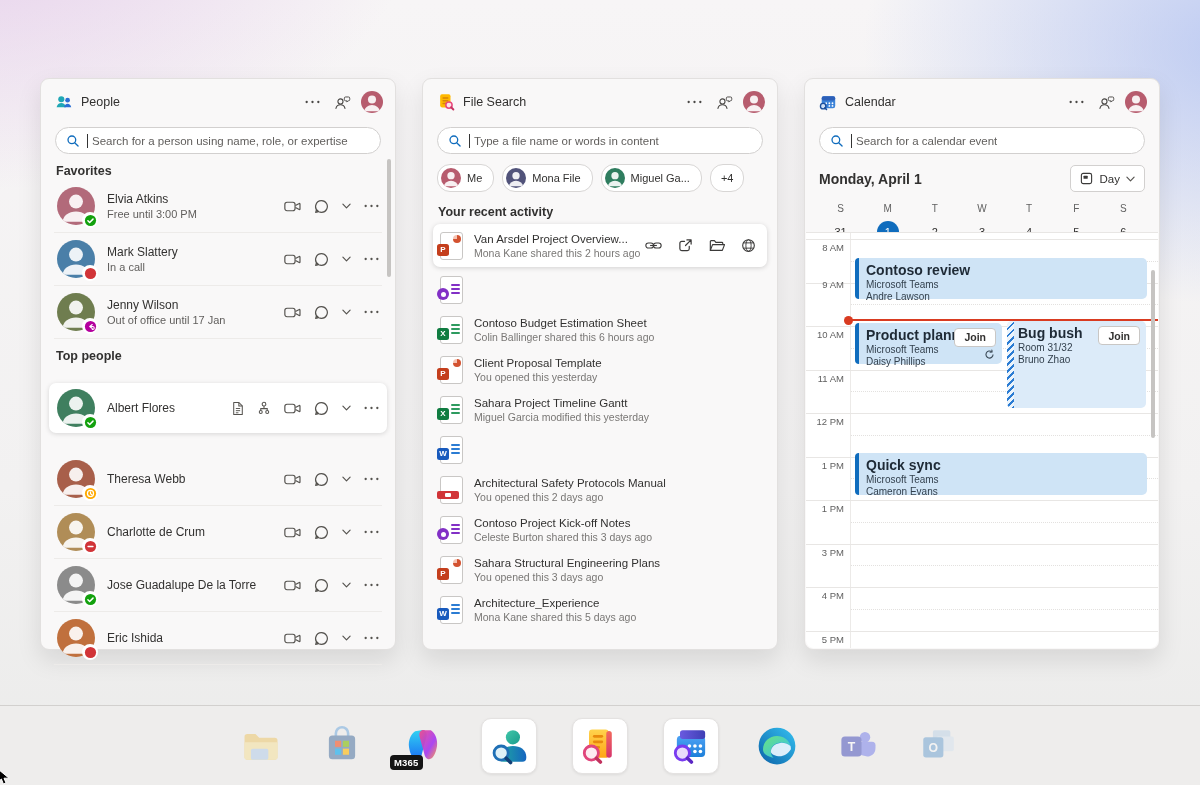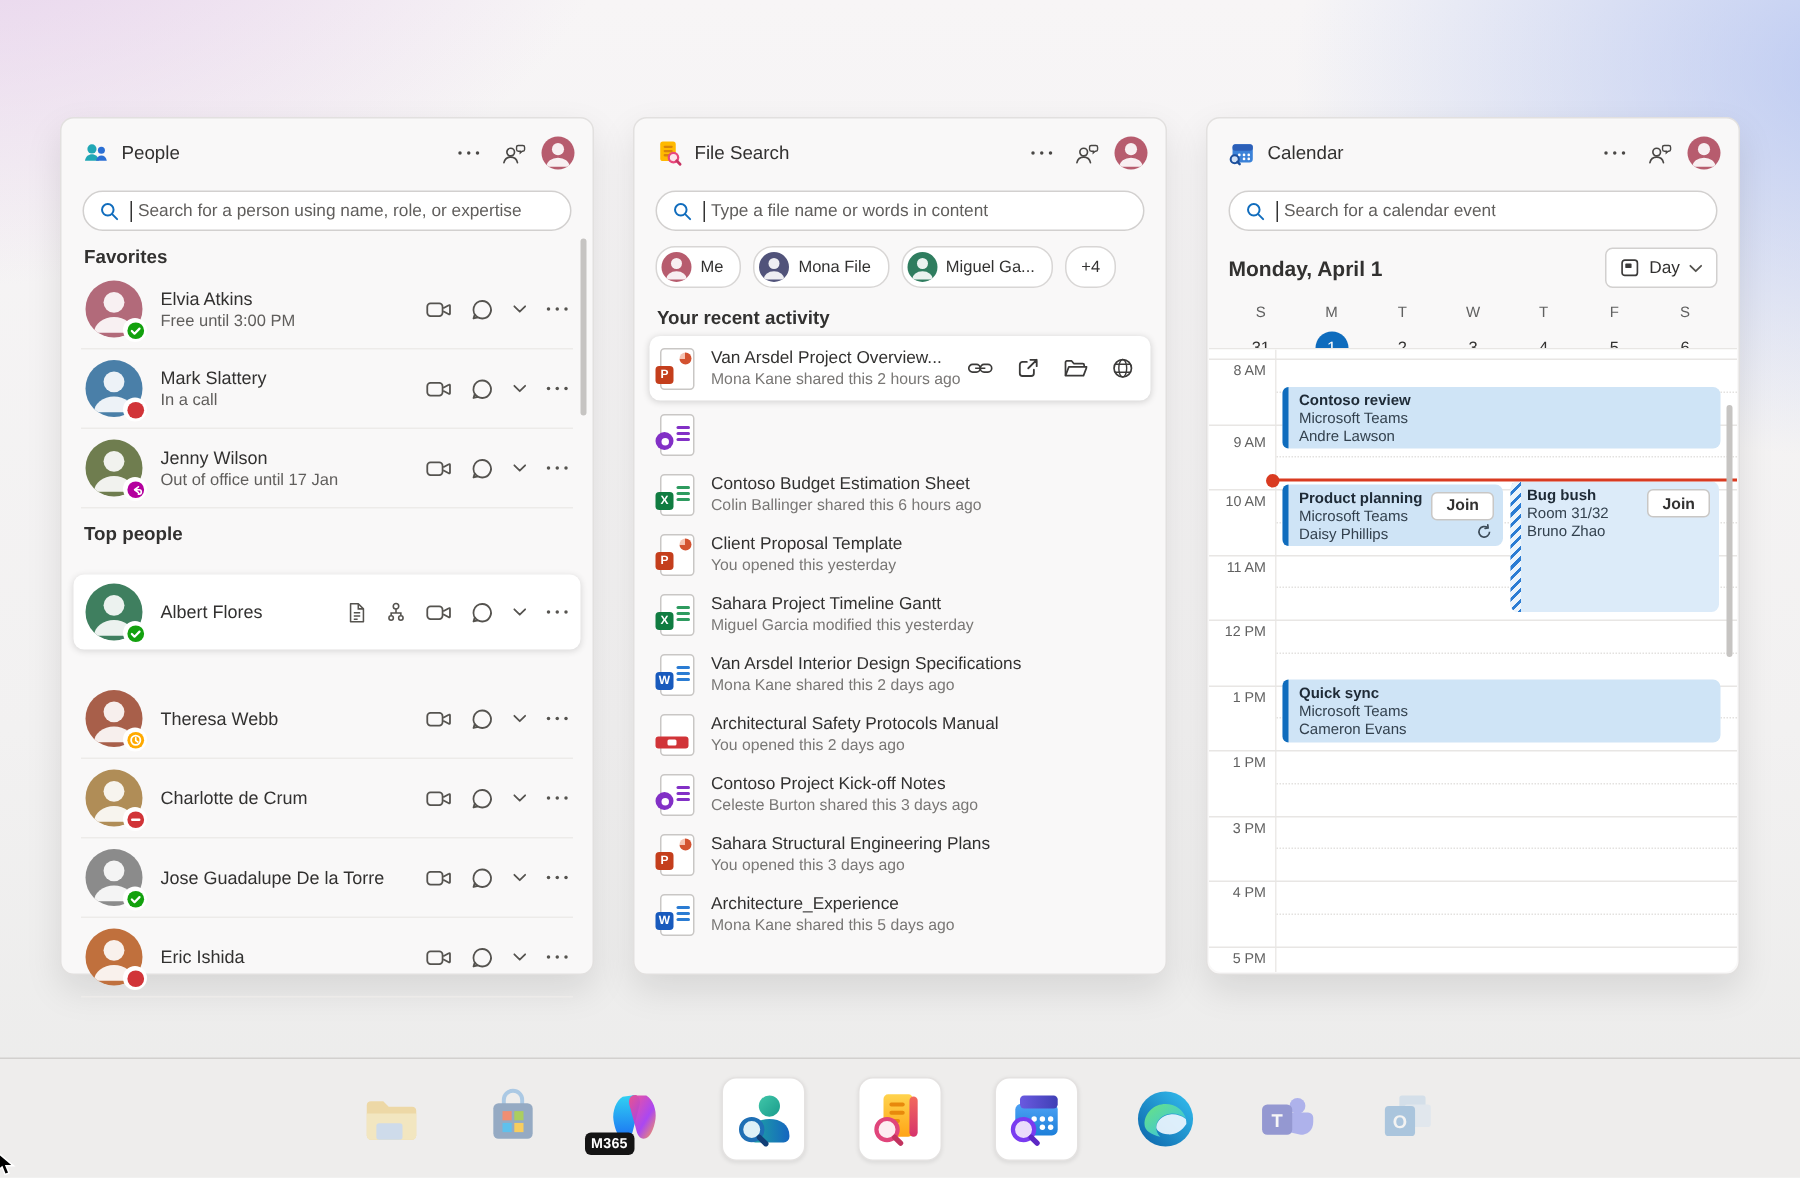--- a/index.html
+++ b/index.html
@@ -86,21 +86,21 @@
   .cal-grid{position:absolute;left:1px;right:1px;top:153px;bottom:1px;background:#fff;
     border-top:1px solid #e8e6e4;border-radius:0 0 8px 8px;overflow:hidden}
   .vline{position:absolute;left:44px;top:0;bottom:0;width:1px;background:#eceae8}
   .hline{position:absolute;left:0;right:0;height:1px;background:#e8e6e4}
   .hhalf{position:absolute;left:45px;right:0;border-top:1px dotted #e3e1df;height:0}
   .hlabel{position:absolute;left:0;width:38px;text-align:right;font-size:9.5px;color:#616161}
   .event{position:absolute;border-radius:5px;box-sizing:border-box;padding:4px 6px 2px 11px;background:#cfe4f6;cursor:pointer}
   .event::before{content:"";position:absolute;left:0;top:0;bottom:0;width:4px;background:#0f6cbd;border-radius:5px 0 0 5px}
   .event.tent{background:#dcebf9}
   .event.tent::before{width:7px;background:repeating-linear-gradient(135deg,#2b7cd3 0 2px,#ecf4fb 2px 5px)}
-  .ev-title{font-size:10px;font-weight:700;color:#1e2a36;white-space:nowrap;overflow:hidden}
+  .ev-title{font-size:14px;font-weight:700;color:#1e2a36;white-space:nowrap;overflow:hidden}
   .ev-line{font-size:10px;color:#33414e;margin-top:1px;white-space:nowrap;overflow:hidden}
   .join-btn{position:absolute;top:5px;right:6px;height:19px;padding:0 9px;background:#fff;border:1px solid #c9c7c5;
     border-radius:4px;font-size:10.5px;font-weight:600;color:#323130;display:flex;align-items:center;font-family:inherit;cursor:pointer}
   .recur{position:absolute;right:7px;bottom:4px;color:#3b4a57;display:flex}
   .nowline{position:absolute;left:45px;right:0;height:2px;background:#d93b21;z-index:5}
   .nowdot{position:absolute;left:38px;width:9px;height:9px;border-radius:50%;background:#d93b21;z-index:6}
 
   
   .taskbar{position:absolute;left:0;right:0;top:705px;height:80px;background:#eeedec;border-top:1px solid #d2d0ce;
     display:flex;align-items:center;justify-content:center;gap:35px}
@@ -708,24 +708,20 @@
       <div class="file-row">
         <span class="ficon">
           <span class="page"></span>
           <span class="fbadge" style="background:#185abd">W</span>
           <span class="flines">
             <i style="background:#2b7cd3"></i>
             <i style="background:#2b7cd3"></i>
             <i style="background:#2b7cd3"></i>
           </span>
         </span>
-        <div class="f-info">
-          <div class="file-title">Van Arsdel Interior Design Specifications</div>
-          <div class="file-meta">Mona Kane shared this 2 days ago</div>
-        </div>
       </div>
       <div class="file-row">
         <span class="ficon">
           <span class="page"></span>
           <span class="pband">
             <i></i>
           </span>
         </span>
         <div class="f-info">
           <div class="file-title">Architectural Safety Protocols Manual</div>
@@ -873,21 +869,21 @@
         <span>6</span>
       </div>
     </div>
   <div class="cal-grid" id="cal-grid">
       <div class="vline"></div>
       <div class="hline" style="top: 6px;"></div>
       <div class="hhalf" style="top: 27.75px;"></div>
       <div class="hlabel" style="top: 9px;">8 AM</div>
       <div class="hline" style="top: 49.5px;"></div>
       <div class="hhalf" style="top: 71.25px;"></div>
-      <div class="hlabel" style="top: 57px;">9 AM</div>
+      <div class="hlabel" style="top: 46px;">9 AM</div>
       <div class="hline" style="top: 93px;"></div>
       <div class="hhalf" style="top: 114.75px;"></div>
       <div class="hlabel" style="top: 96px;">10 AM</div>
       <div class="hline" style="top: 136.5px;"></div>
       <div class="hhalf" style="top: 158.25px;"></div>
       <div class="hlabel" style="top: 139.5px;">11 AM</div>
       <div class="hline" style="top: 180px;"></div>
       <div class="hhalf" style="top: 201.75px;"></div>
       <div class="hlabel" style="top: 183px;">12 PM</div>
       <div class="hline" style="top: 223.5px;"></div>

